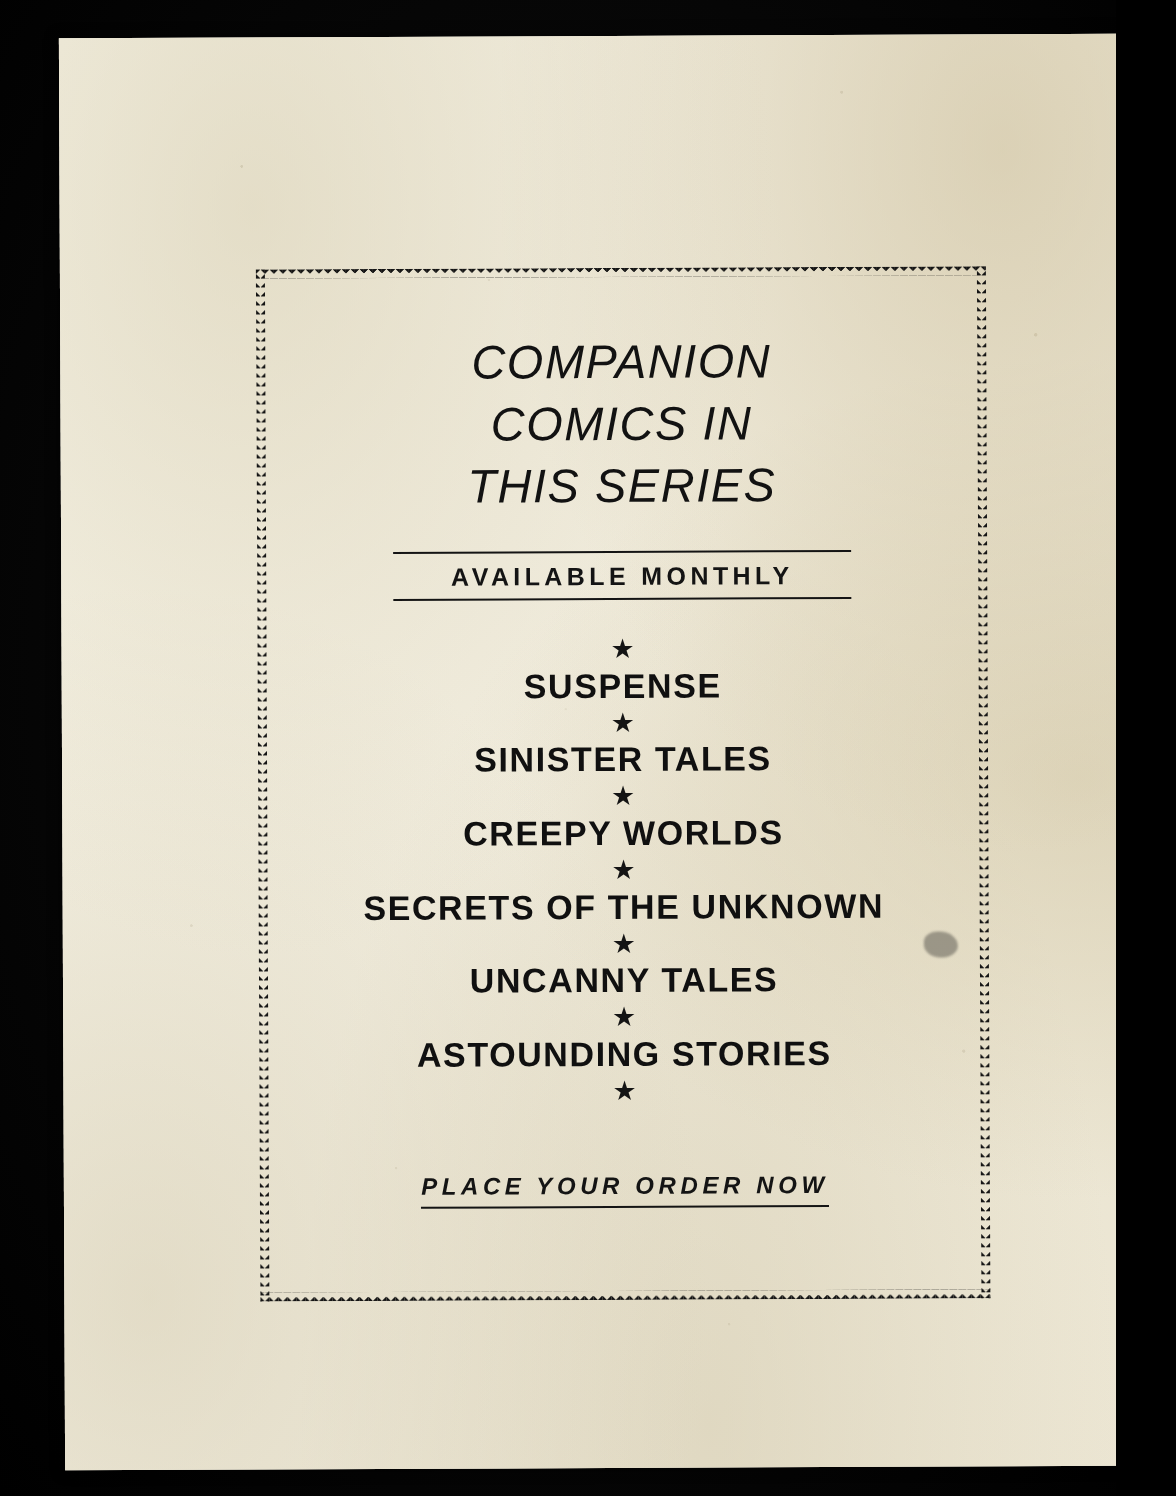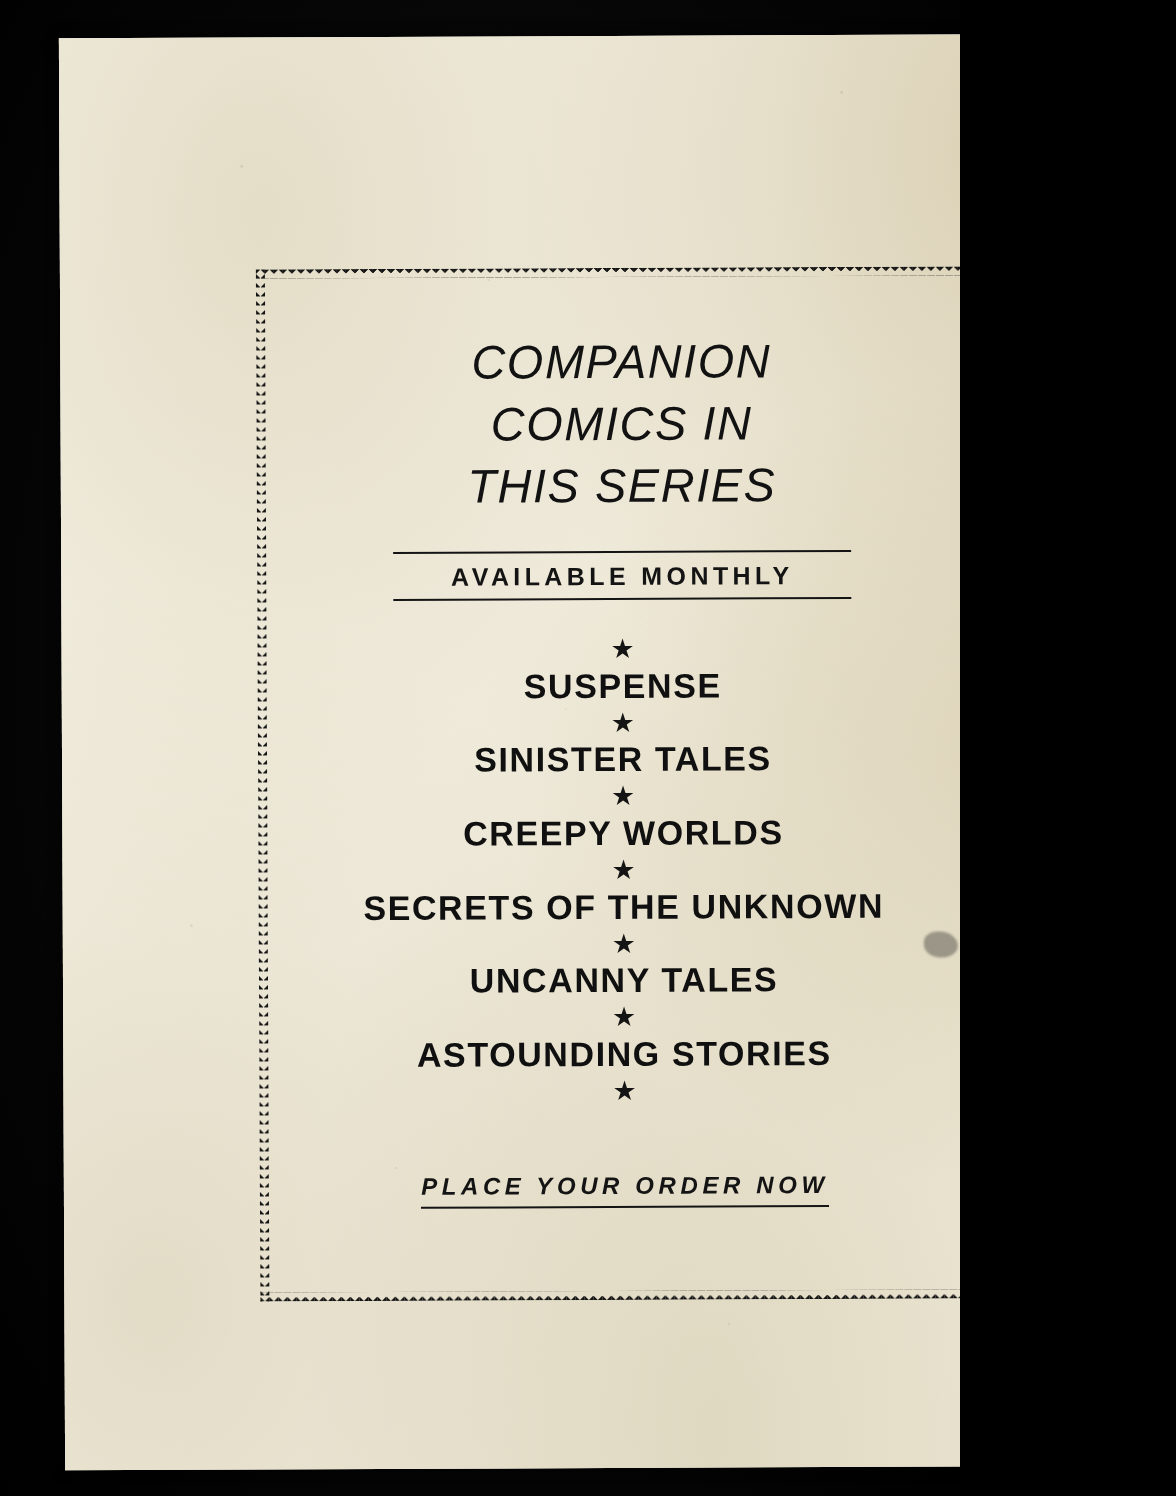--- a/index.html
+++ b/index.html
@@ -10,21 +10,21 @@
   body {
     width: 1176px;
     height: 1496px;
     overflow: hidden;
     font-family: "Liberation Sans", sans-serif;
   }
 
   
   .scan {
     position: relative;
-    width: 960px;
+    width: 1116px;
     height: 1496px;
     background:
       radial-gradient(ellipse at 52% 45%, #0e0e0e 0%, #060606 60%, #000000 100%);
     overflow: hidden;
   }
 
   
   .page {
     position: absolute;
     left: 62px;

